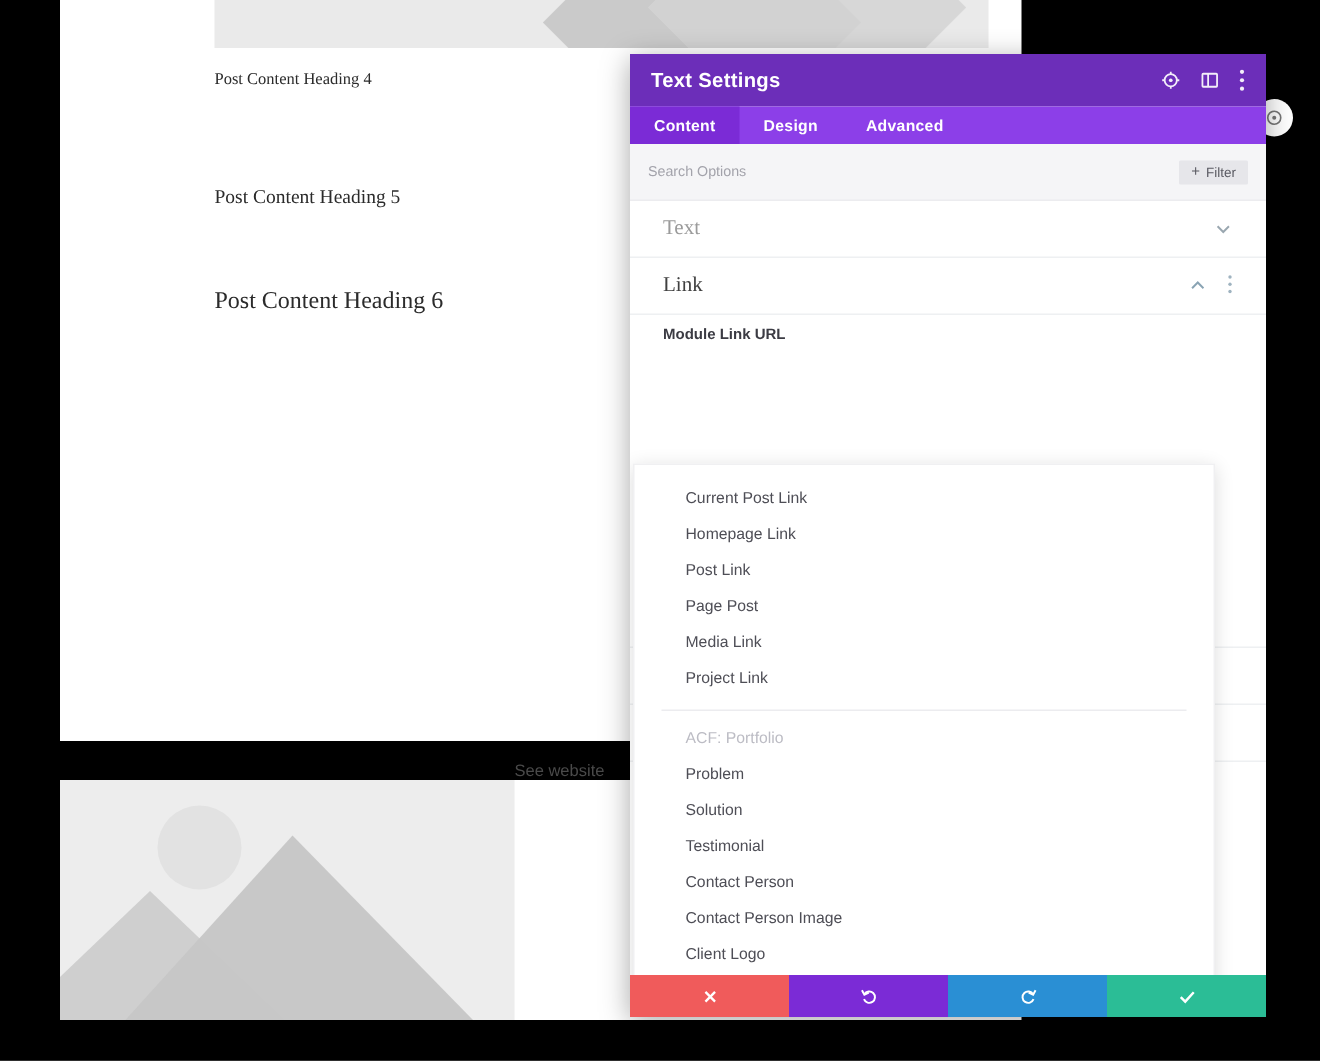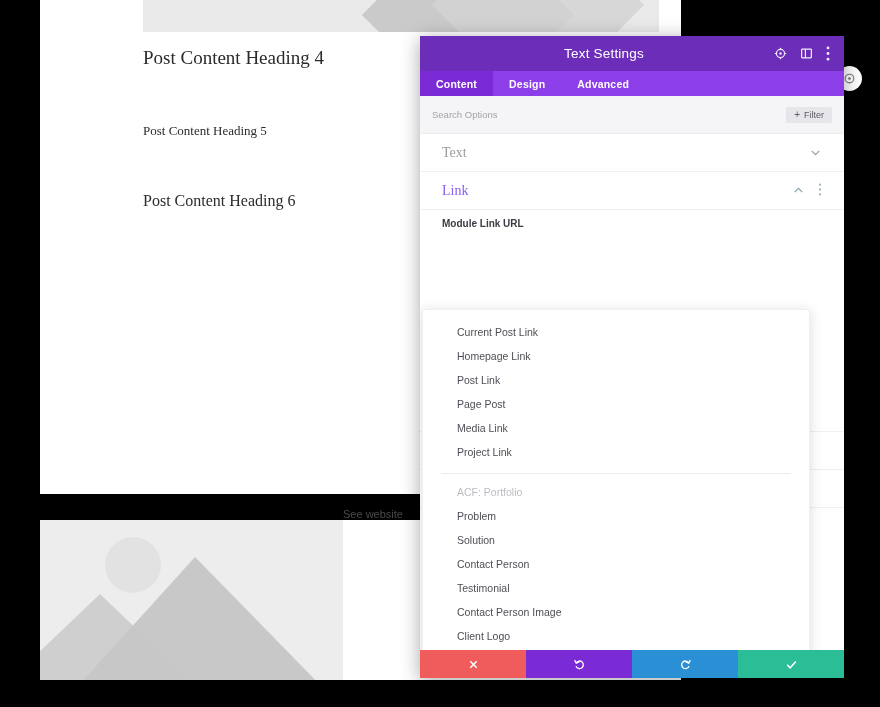--- a/index.html
+++ b/index.html
@@ -24,21 +24,21 @@
     position: absolute; background: #c4c4c4; opacity: .85;
   }
   .hero-img .x1 { width: 150px; height: 150px; left: 250px; top: -60px; transform: rotate(45deg); }
   .hero-img .x2 { width: 150px; height: 150px; left: 320px; top: -70px; transform: rotate(45deg); background:#d4d4d4;}
 
   .post-head {
     position: absolute; left: 103px;
     font-family: "Liberation Serif", serif;
     color: #2b2b2b; white-space: nowrap;
   }
-  .ph4 { top: 47px; font-size: 19px; }
+  .ph4 { top: 47px; font-size: 11px; }
   .ph5 { top: 123px; font-size: 13px; }
   .ph6 { top: 192px; font-size: 16px; }
 
   .page-bottom {
     position: absolute; left: 40px; top: 520px; width: 641px; height: 160px;
     background: #fff;
   }
   .ph-img {
     position: absolute; left: 0px; top: 0px; width: 303px; height: 160px;
     background: #ededed; overflow: hidden;
@@ -68,22 +68,22 @@
     display: flex; flex-direction: column;
     z-index: 10;
     overflow: hidden;
   }
   .modal-header {
     height: 35px; background: #6c2eb9;
     display: flex; align-items: center;
     padding: 0 14px; flex: 0 0 auto;
   }
   .modal-title {
-    color: #fff; font-size: 13.5px; font-weight: normal;
-    letter-spacing: .2px; flex: 1 1 auto; text-align: center;
+    color: #fff; font-size: 13.5px; font-weight: bold;
+    letter-spacing: .2px; flex: 1 1 auto;
   }
   .hdr-icons { display: flex; align-items: center; gap: 13px; }
   .hdr-icon {
     color: #fff; opacity: .92; display:flex; align-items:center; justify-content:center;
     cursor: pointer;
   }
   .hdr-icon svg { display: block; }
 
   .tabs {
     height: 25px; background: #8c3fe8; display: flex; flex: 0 0 auto;
@@ -119,21 +119,21 @@
   .section-row {
     height: 38px; display: flex; align-items: center;
     padding: 0 22px; border-bottom: 1px solid #eef0f2;
     cursor: pointer; background: #fff;
   }
   .section-row .label {
     flex: 1 1 auto; font-size: 14px; color: #9b9b9b;
     font-weight: 300;
     font-family: Liberation Serif, serif;
   }
-  .section-row.open .label { color: #8b5cf6; }
+  .section-row.open .label { color: #404040; }
   .chev { color: #8aa4b4; display: flex; align-items: center; }
   .kebab {
     color: #9fb3c0; font-size: 11px; margin-left: 13px; letter-spacing: 1px;
     line-height: 1; cursor: pointer;
   }
 
   .field-label {
     font-size: 10px; font-weight: bold; color: #3b3b43;
     padding: 8px 22px 4px;
   }
@@ -303,22 +303,22 @@
         <div class="dd-item">Post Link</div>
         <div class="dd-item">Page Post</div>
         <div class="dd-item">Media Link</div>
         <div class="dd-item">Project Link</div>
 
         <div class="dd-sep"></div>
 
         <div class="dd-group">ACF: Portfolio</div>
         <div class="dd-item">Problem</div>
         <div class="dd-item">Solution</div>
+        <div class="dd-item">Testimonial</div>
         <div class="dd-item">Contact Person</div>
-        <div class="dd-item">Testimonial</div>
         <div class="dd-item">Contact Person Image</div>
         <div class="dd-item">Client Logo</div>
 
       </div>
 
       <div class="marker">1</div>
     </div>
 
     <div class="modal-footer">
       <div class="fbtn fb-cancel">

